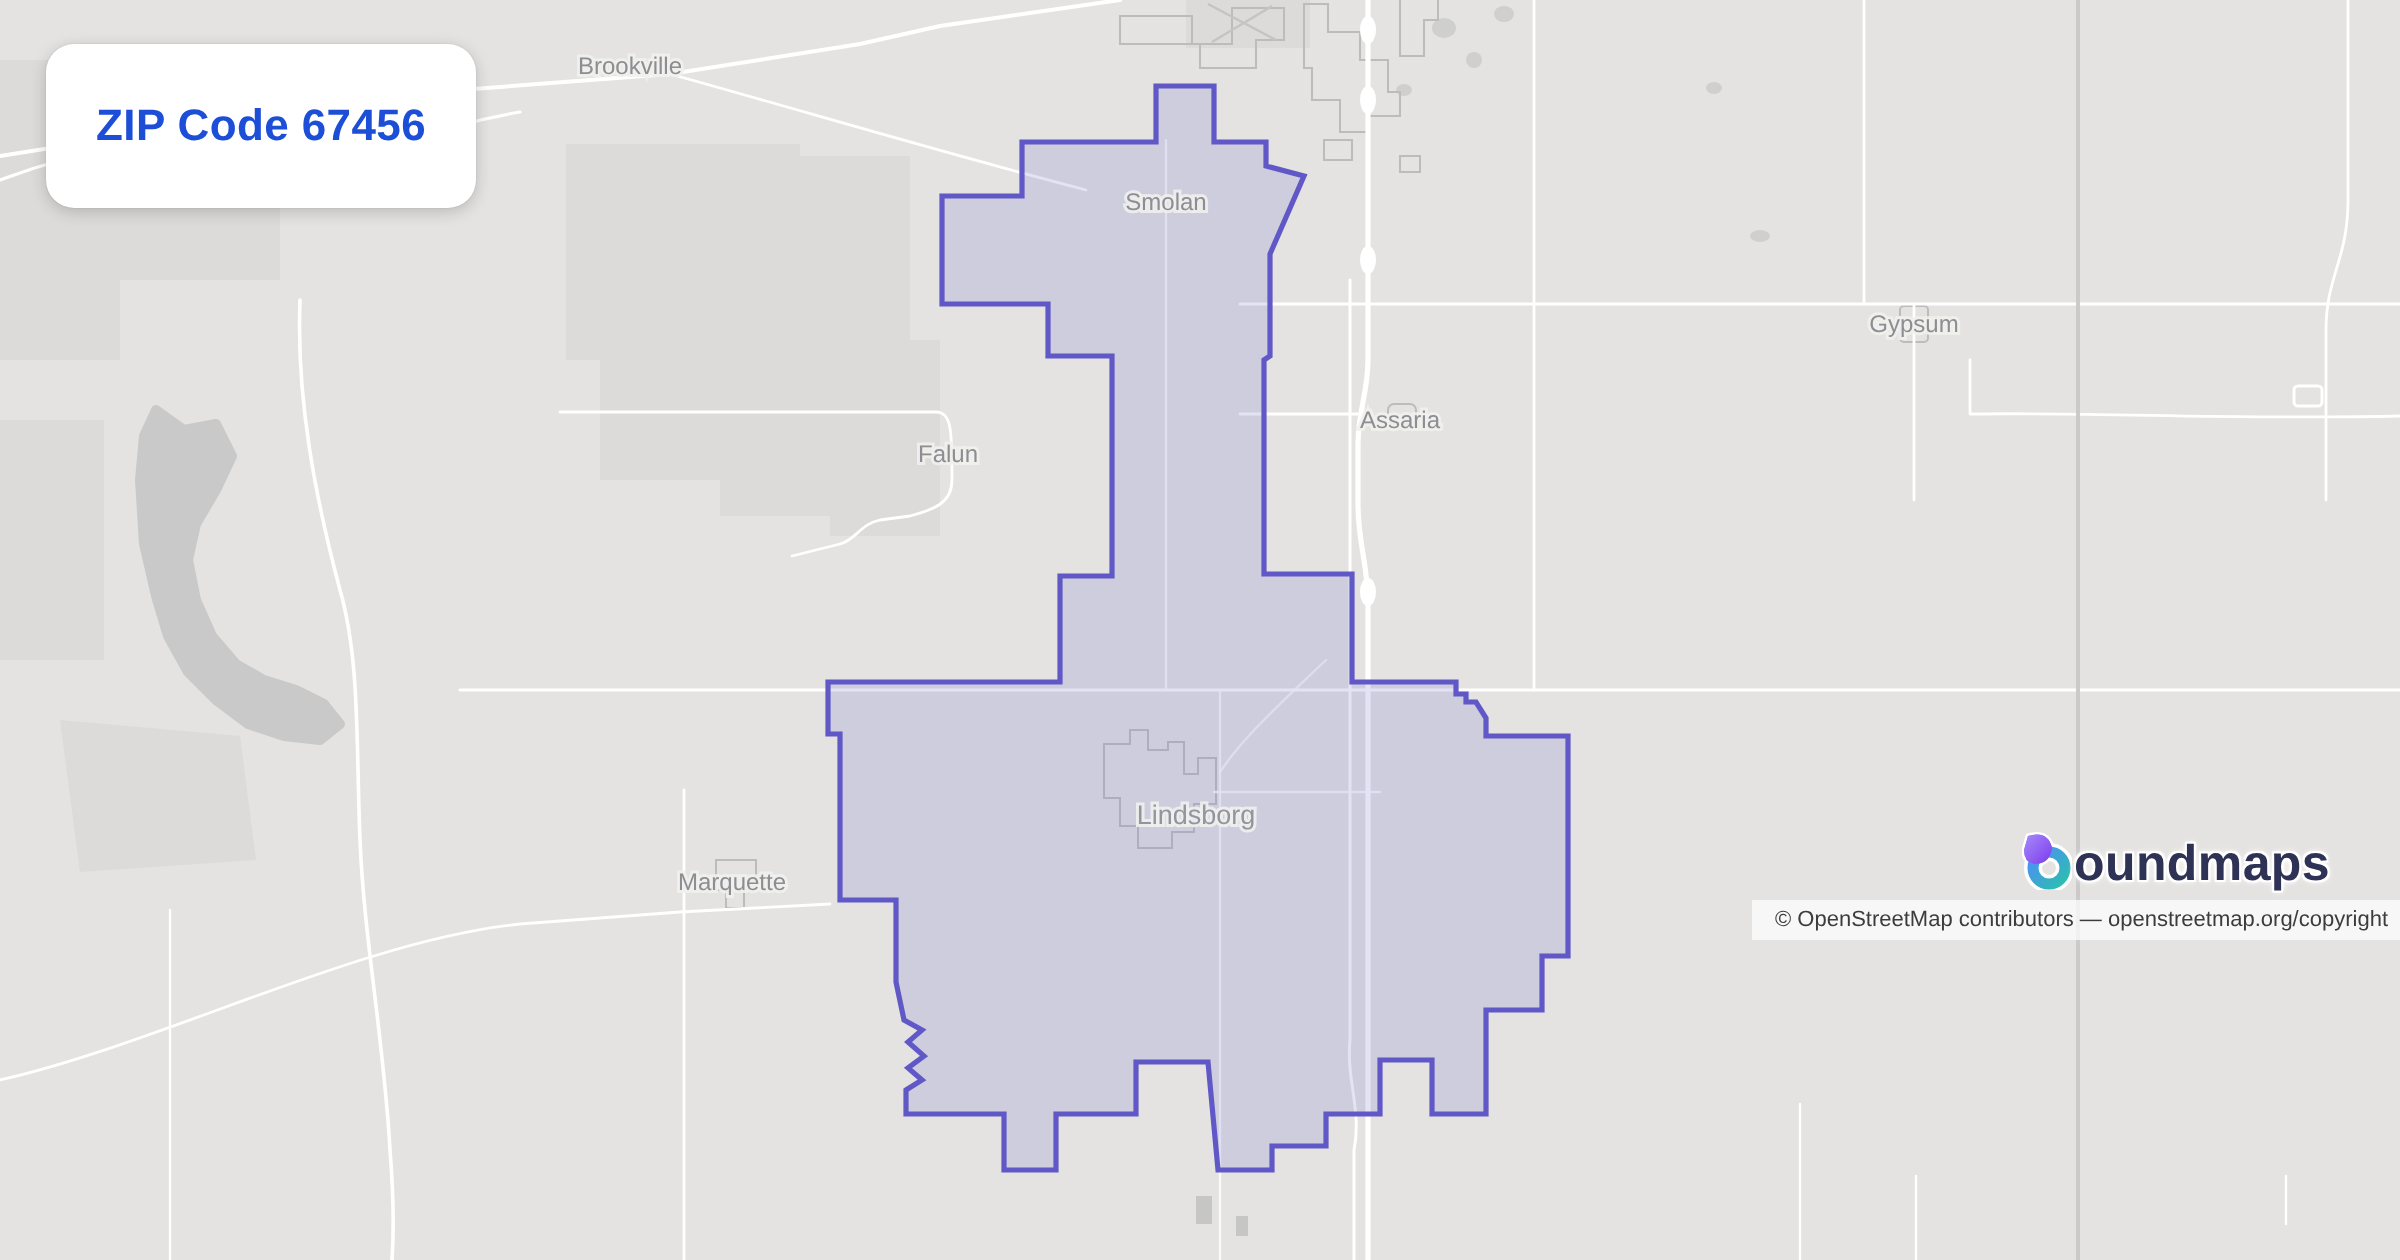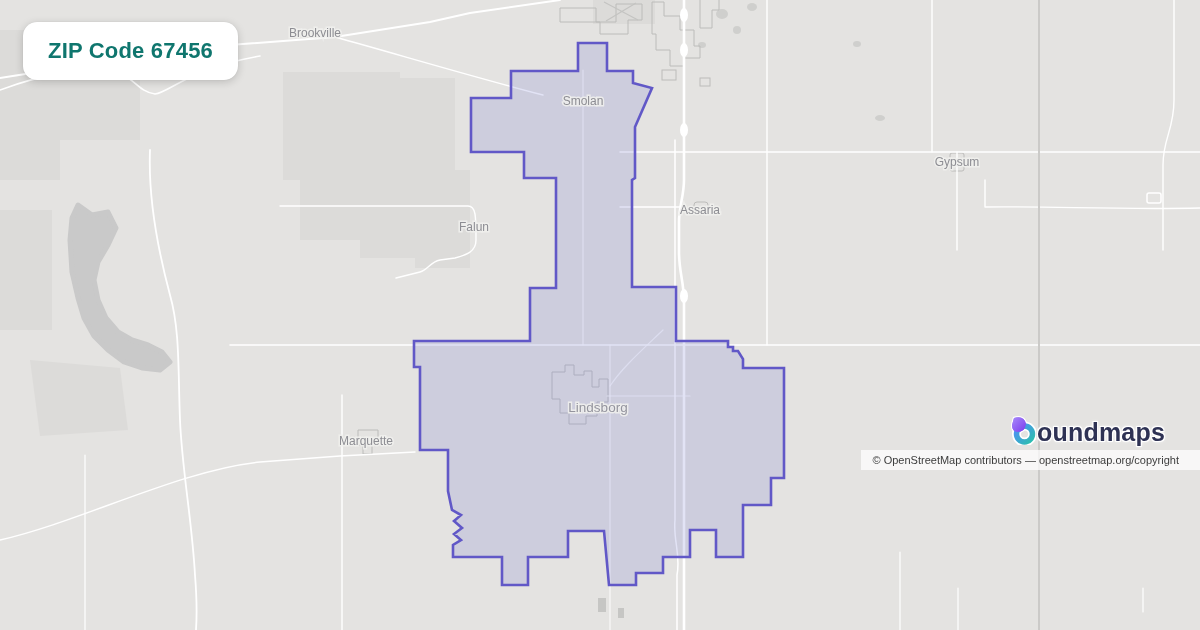--- a/index.html
+++ b/index.html
@@ -4,37 +4,37 @@
 <style>
   html,body{margin:0;padding:0;width:1200px;height:630px;overflow:hidden;
     font-family:"Liberation Sans",sans-serif;background:#e4e3e1;}
   .stage{position:relative;width:1200px;height:470px;}
   .map-svg{position:absolute;inset:0;display:block;}
 
   .zip-badge{
     position:absolute;left:23px;top:22px;height:50px;
     background:#ffffff;border-radius:14px;
     box-shadow:0 2px 8px rgba(0,0,0,.18),0 0 1px rgba(0,0,0,.12);
-    display:flex;align-items:center;padding:4px 25px;
-    font-size:22px;font-weight:700;color:#0f766e;letter-spacing:.2px;
+    display:flex;align-items:center;padding:16px 25px;
+    font-size:22px;font-weight:700;color:#1d4ed8;letter-spacing:.2px;
   }
 
   .brand{
     position:absolute;right:35px;bottom:25px;
     display:flex;align-items:flex-end;gap:1px;
     text-shadow:0 0 2px #fff,0 0 3px #fff,0 0 4px #fff,1px 1px 0 #fff,-1px -1px 0 #fff,1px -1px 0 #fff,-1px 1px 0 #fff;
     justify-content:space-between;
   }
   .brand-text{font-size:25px;font-weight:700;color:#2e3254;letter-spacing:.2px;line-height:1;}
   .brand-icon{width:25px;height:29px;flex:0 0 auto;}
 
   .attribution{
     position:absolute;right:0;bottom:0;height:20px;
     background:rgba(255,255,255,.72);
-    display:flex;align-items:center;padding:0 21px 0 12px;
+    display:flex;align-items:center;padding:0 6px 0 12px;
     font-size:11px;color:#3c3c3c;white-space:nowrap;
   }
   .attribution span{cursor:pointer;}
 
   .town-label{fill:#8d8d93;font-size:12px;
     paint-order:stroke;stroke:rgba(240,239,237,.9);stroke-width:3px;
     text-anchor:middle;font-family:"Liberation Sans",sans-serif;}
   .town-label.big{font-size:13.5px;fill:#94949e;}
 
   .road{stroke:#ffffff;fill:none;stroke-linecap:round;stroke-linejoin:round;}

